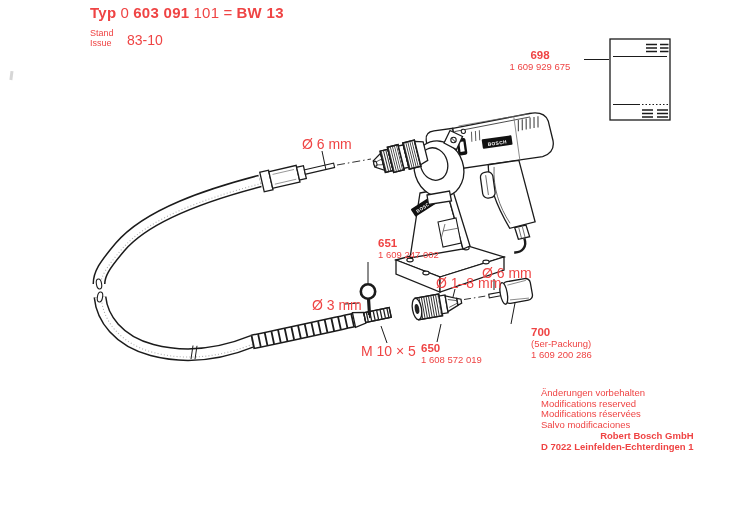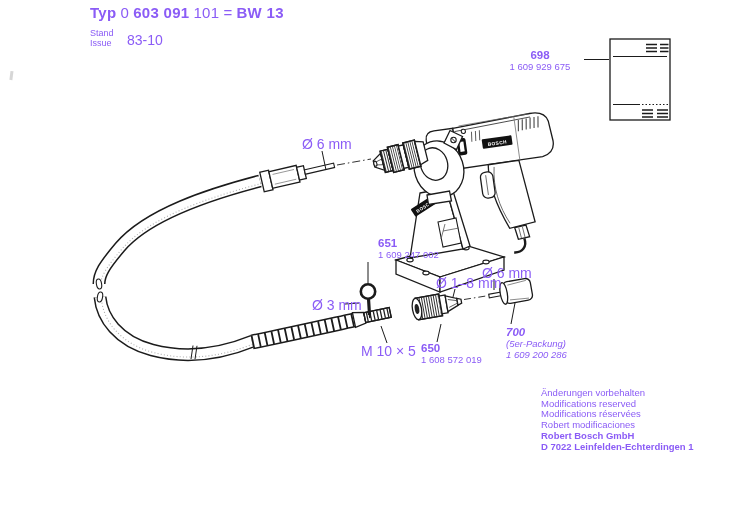--- a/index.html
+++ b/index.html
@@ -1,19 +1,19 @@
 <!DOCTYPE html>
 <html><head>
 <meta charset="utf-8">
 <style>
   html,body{margin:0;padding:0;background:#fff;}
   .page{position:relative;width:730px;height:516px;background:#ffffff;overflow:hidden;
         font-family:"Liberation Sans",sans-serif;color:#141414;}
   .art{position:absolute;left:0;top:0;}
-  .lbl{position:absolute;white-space:nowrap;color:#8b5cf6;line-height:1.12;}
+  .lbl{position:absolute;white-space:nowrap;color:#ef4444;line-height:1.12;}
   .b{font-weight:bold;}
   .fs15{font-size:15px;letter-spacing:.3px;}
   .fs11{font-size:11.5px;}
   .fs10{font-size:14px;}
   .fs95{font-size:9.5px;}
   .fs9{font-size:9px;}
   .tseg{margin-right:4px;}
   .rt{text-align:center;}
   .stack div{line-height:10.6px;}
   svg{display:block;}
@@ -216,30 +216,30 @@
 
   <div class="lbl fs10" style="left:482px;top:266px;">Ø 6 mm</div>
 
   <div class="lbl fs10" style="left:361px;top:344px;">M 10 × 5</div>
 
   <div class="lbl" style="left:421px;top:342px;">
     <div class="b fs11">650</div>
     <div class="fs95">1 608 572 019</div>
   </div>
 
-  <div class="lbl" style="left:506px;top:326px;font-style:italic;">
+  <div class="lbl" style="left:531px;top:326px;">
     <div class="b fs11">700</div>
     <div class="fs95">(5er-Packung)</div>
     <div class="fs95">1 609 200 286</div>
   </div>
 
   <div class="lbl fs95 stack" style="left:541px;top:388px;">
     <div>Änderungen vorbehalten</div>
     <div>Modifications reserved</div>
     <div>Modifications réservées</div>
-    <div>Robert modificaciones</div>
-  </div>
-  <div class="lbl fs95 b stack" style="left:541px;top:431px;">
+    <div>Salvo modificaciones</div>
+  </div>
+  <div class="lbl fs95 b stack" style="left:541px;top:431px;text-align:right;">
     <div>Robert Bosch GmbH</div>
     <div>D 7022 Leinfelden-Echterdingen 1</div>
   </div>
 
 </div>
 
 </body></html>

